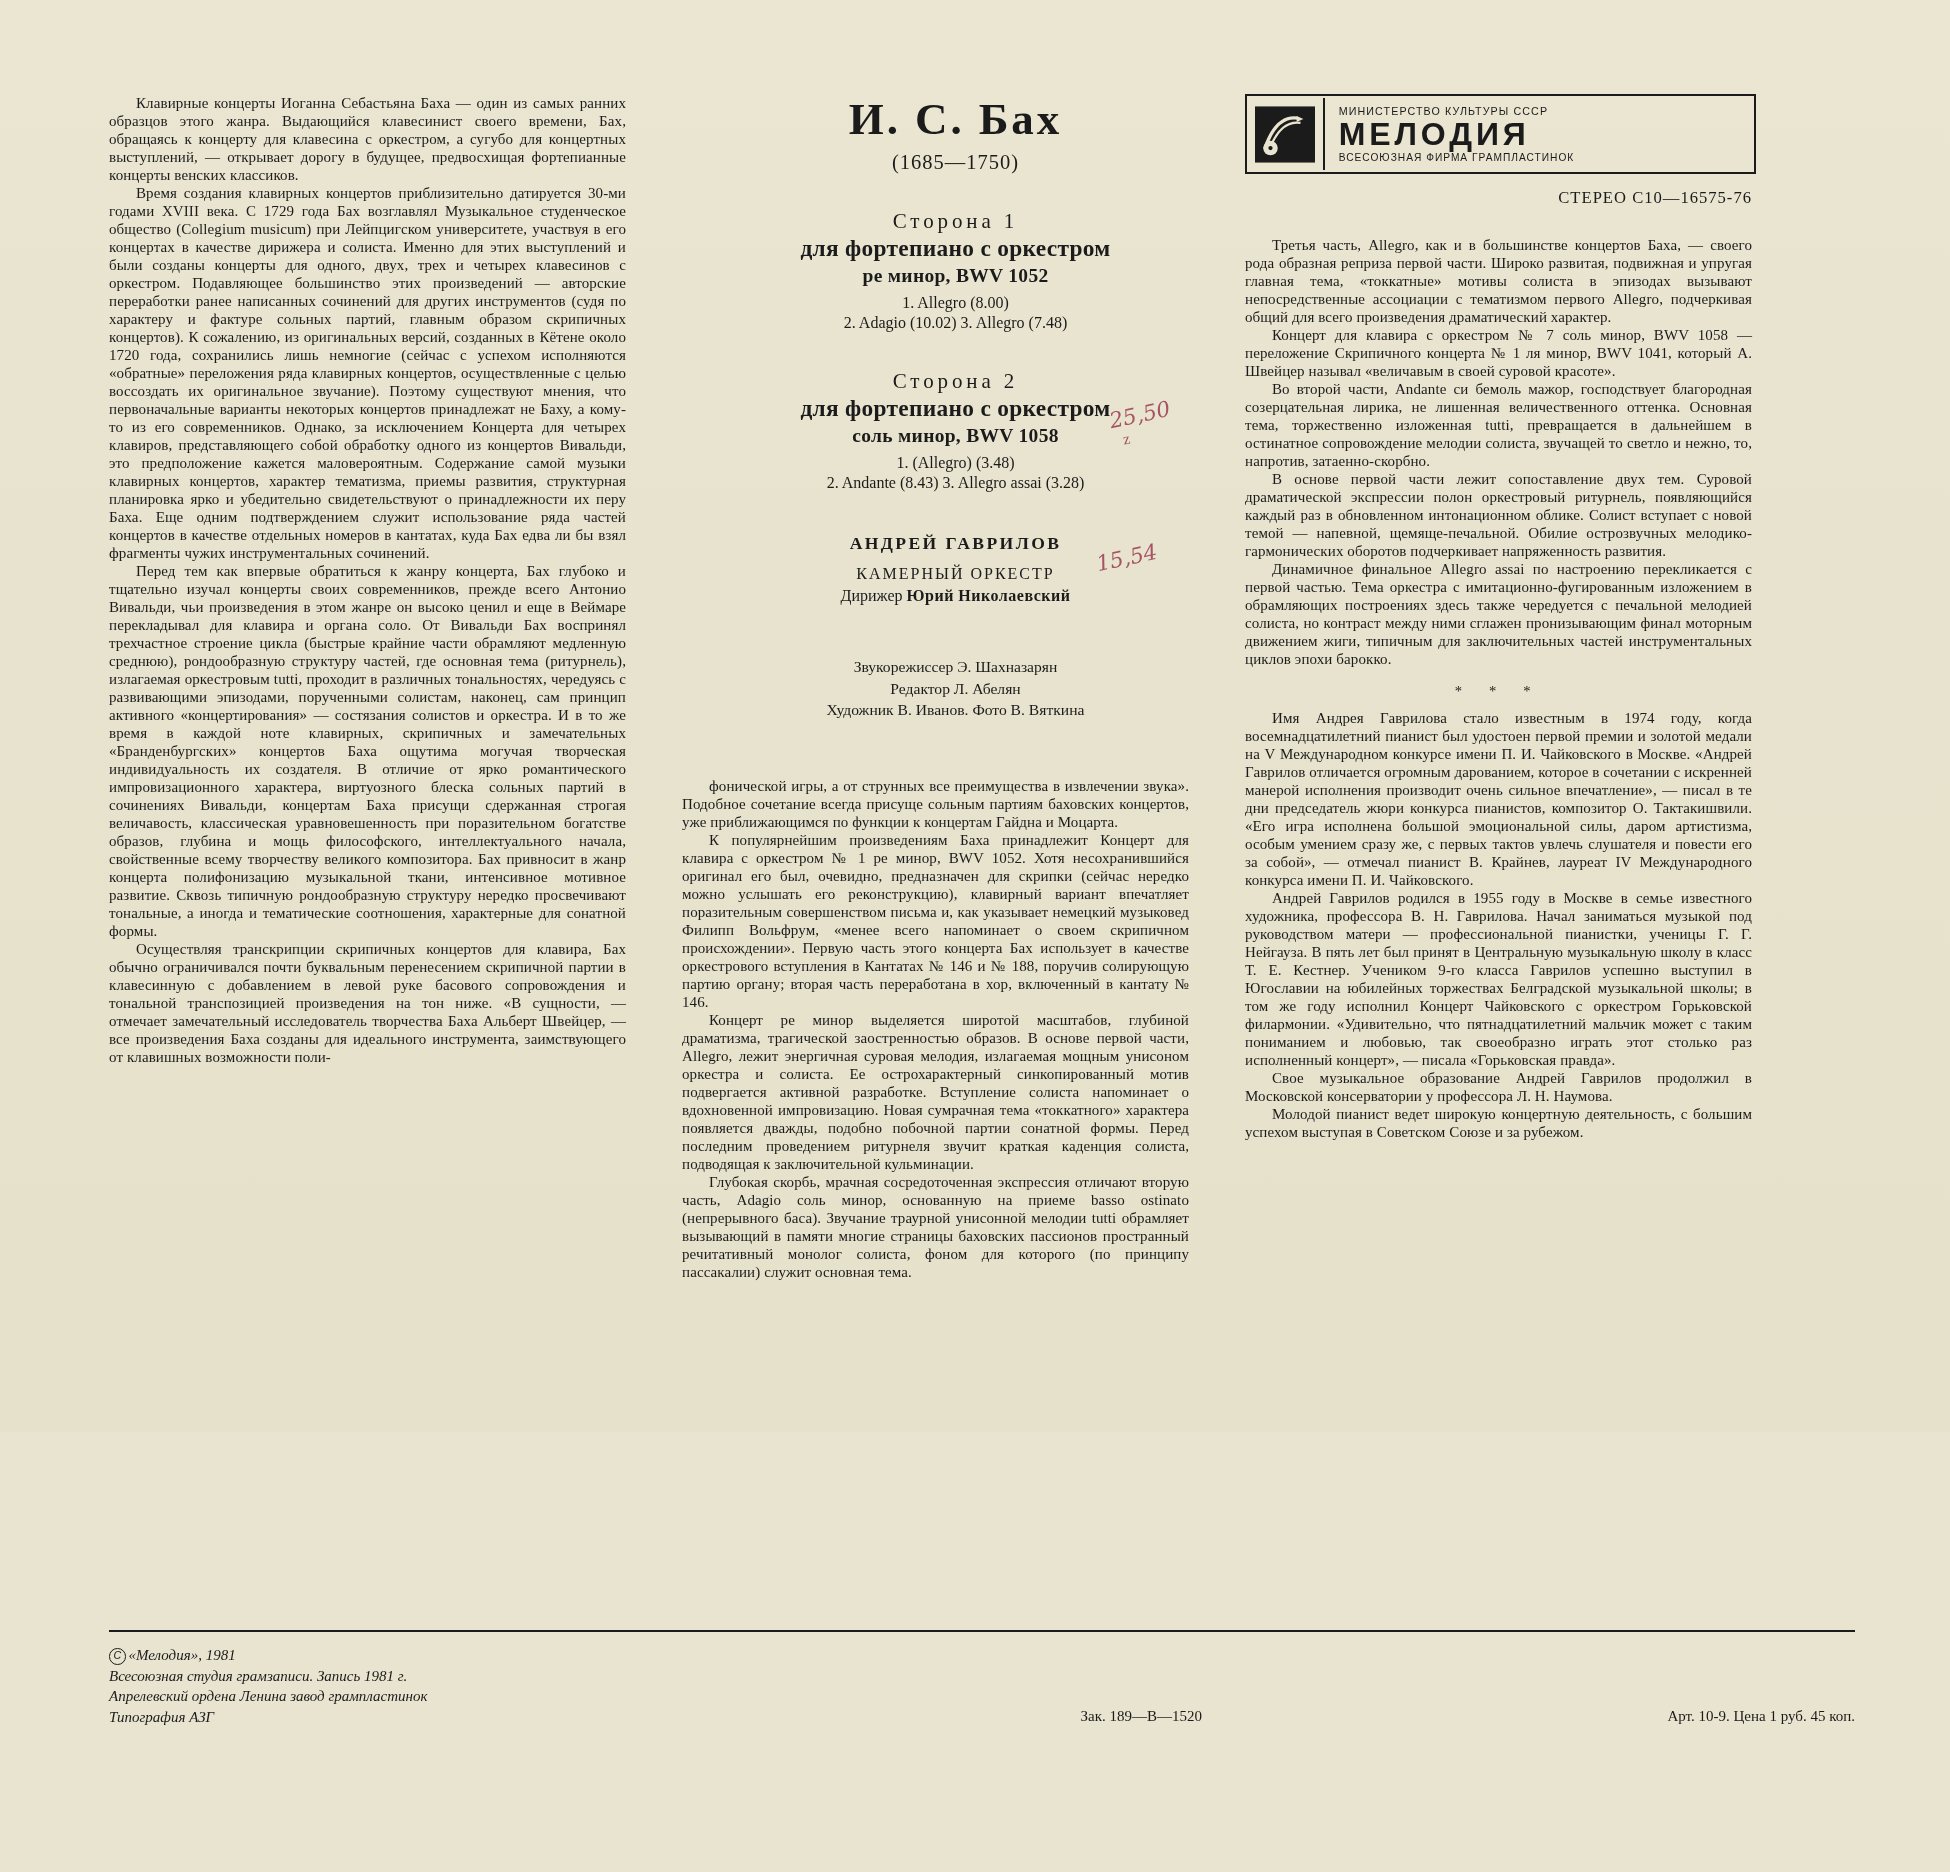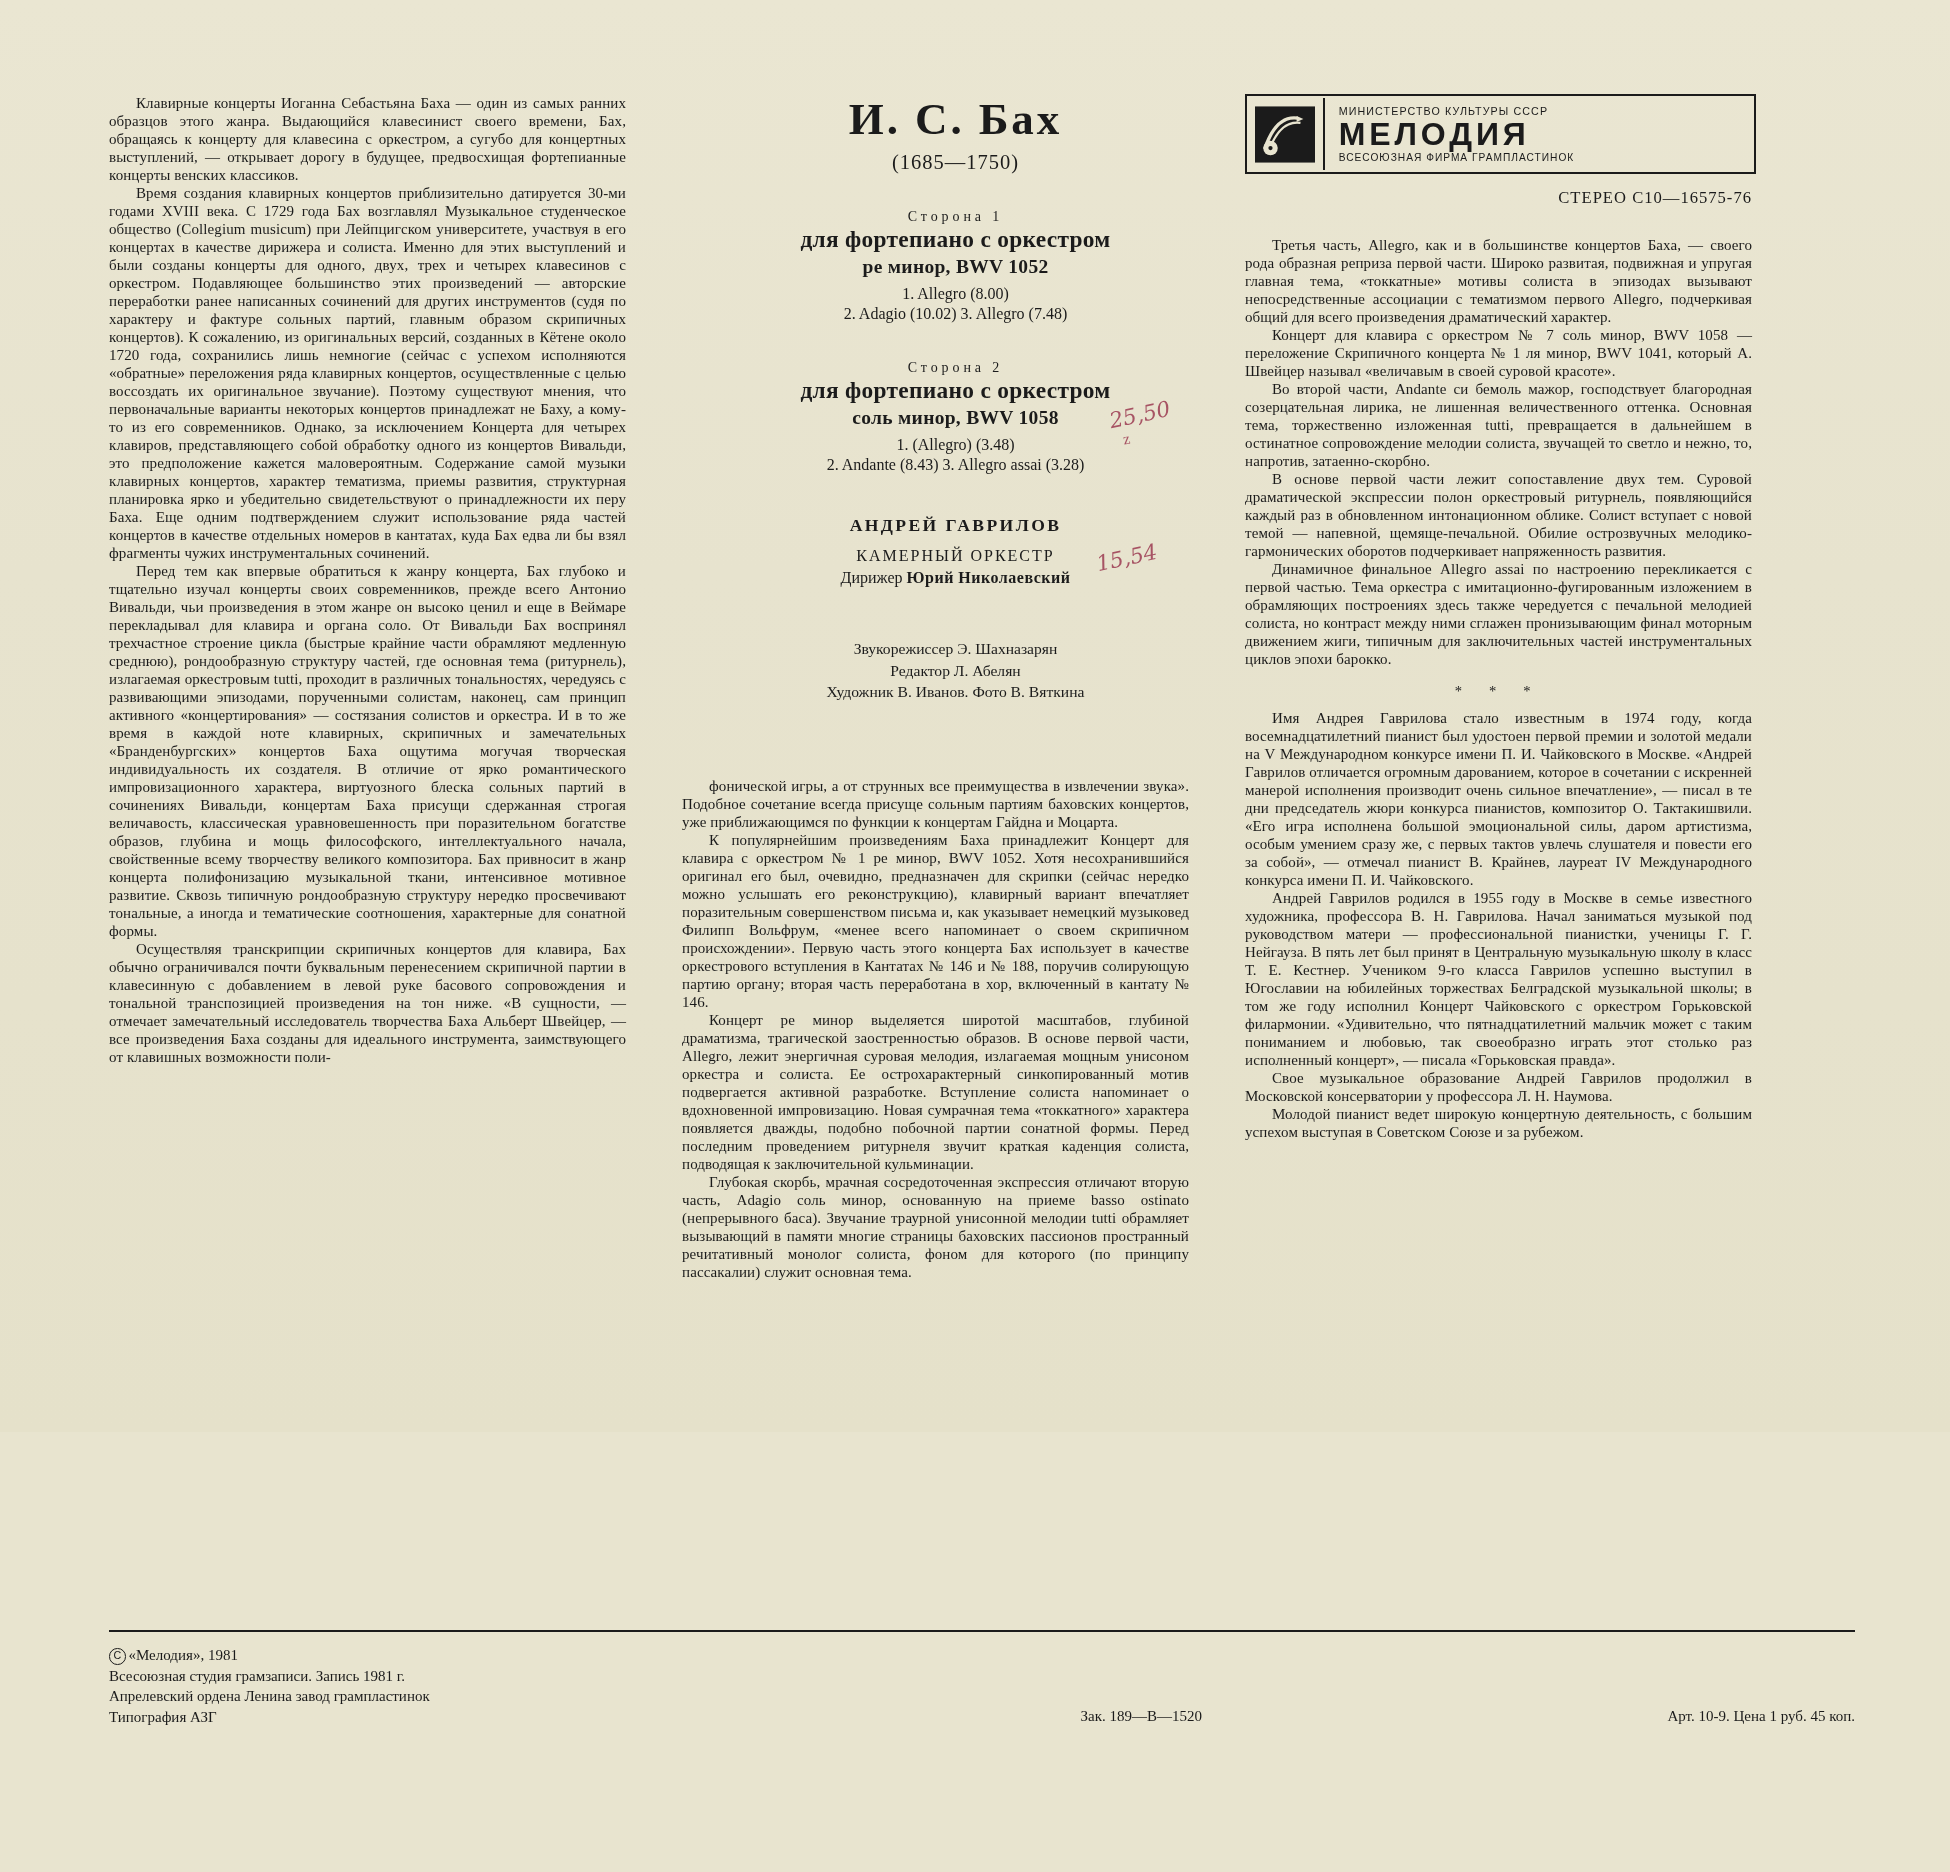--- a/index.html
+++ b/index.html
@@ -39,21 +39,21 @@
   .head{
     position:absolute;left:593px;top:0;width:507px;
     text-align:center;
   }
   .composer{
     font-size:45px;font-weight:bold;letter-spacing:2.9px;
     margin:0;line-height:51px;
   }
   .years{font-size:20.5px;margin-top:5.9px;letter-spacing:1px;}
   .side-label{
-    font-size:14px;letter-spacing:3.9px;margin-top:35px;
+    font-size:21px;letter-spacing:3.9px;margin-top:35px;
   }
   .work-title{
     font-size:23.4px;font-weight:bold;line-height:29px;margin-top:9.8px;
     letter-spacing:0.3px;
   }
   .work-key{
     font-size:19.5px;font-weight:bold;margin-top:2px;letter-spacing:0.3px;
   }
   .mvt{font-size:16px;line-height:20.5px;margin-top:5.9px;}
   .performer{
@@ -118,21 +118,21 @@
   }
 
   
   .rule{
     position:absolute;left:0;top:1536px;width:1746px;height:2px;background:#1b1b1b;
   }
   .footer{
     position:absolute;left:0;top:1551px;width:1746px;
     font-size:15px;line-height:20.5px;
   }
-  .foot-left{position:absolute;left:0;top:0;width:663px;}
+  .foot-left{position:absolute;left:0;top:0;width:663px;font-style:italic;}
   .foot-center{position:absolute;left:683px;top:61px;width:410px;text-align:right;}
   .foot-right{position:absolute;left:1151px;top:61px;width:595px;text-align:right;}
   .circ{
     display:inline-block;width:14.6px;height:14.6px;border:1px solid #1b1b1b;
     border-radius:50%;font-size:10.7px;line-height:13.7px;text-align:center;
     vertical-align:1px;margin-right:2.9px;font-family:"Liberation Sans",sans-serif;
   }
 </style>
 </head>
 <body>

